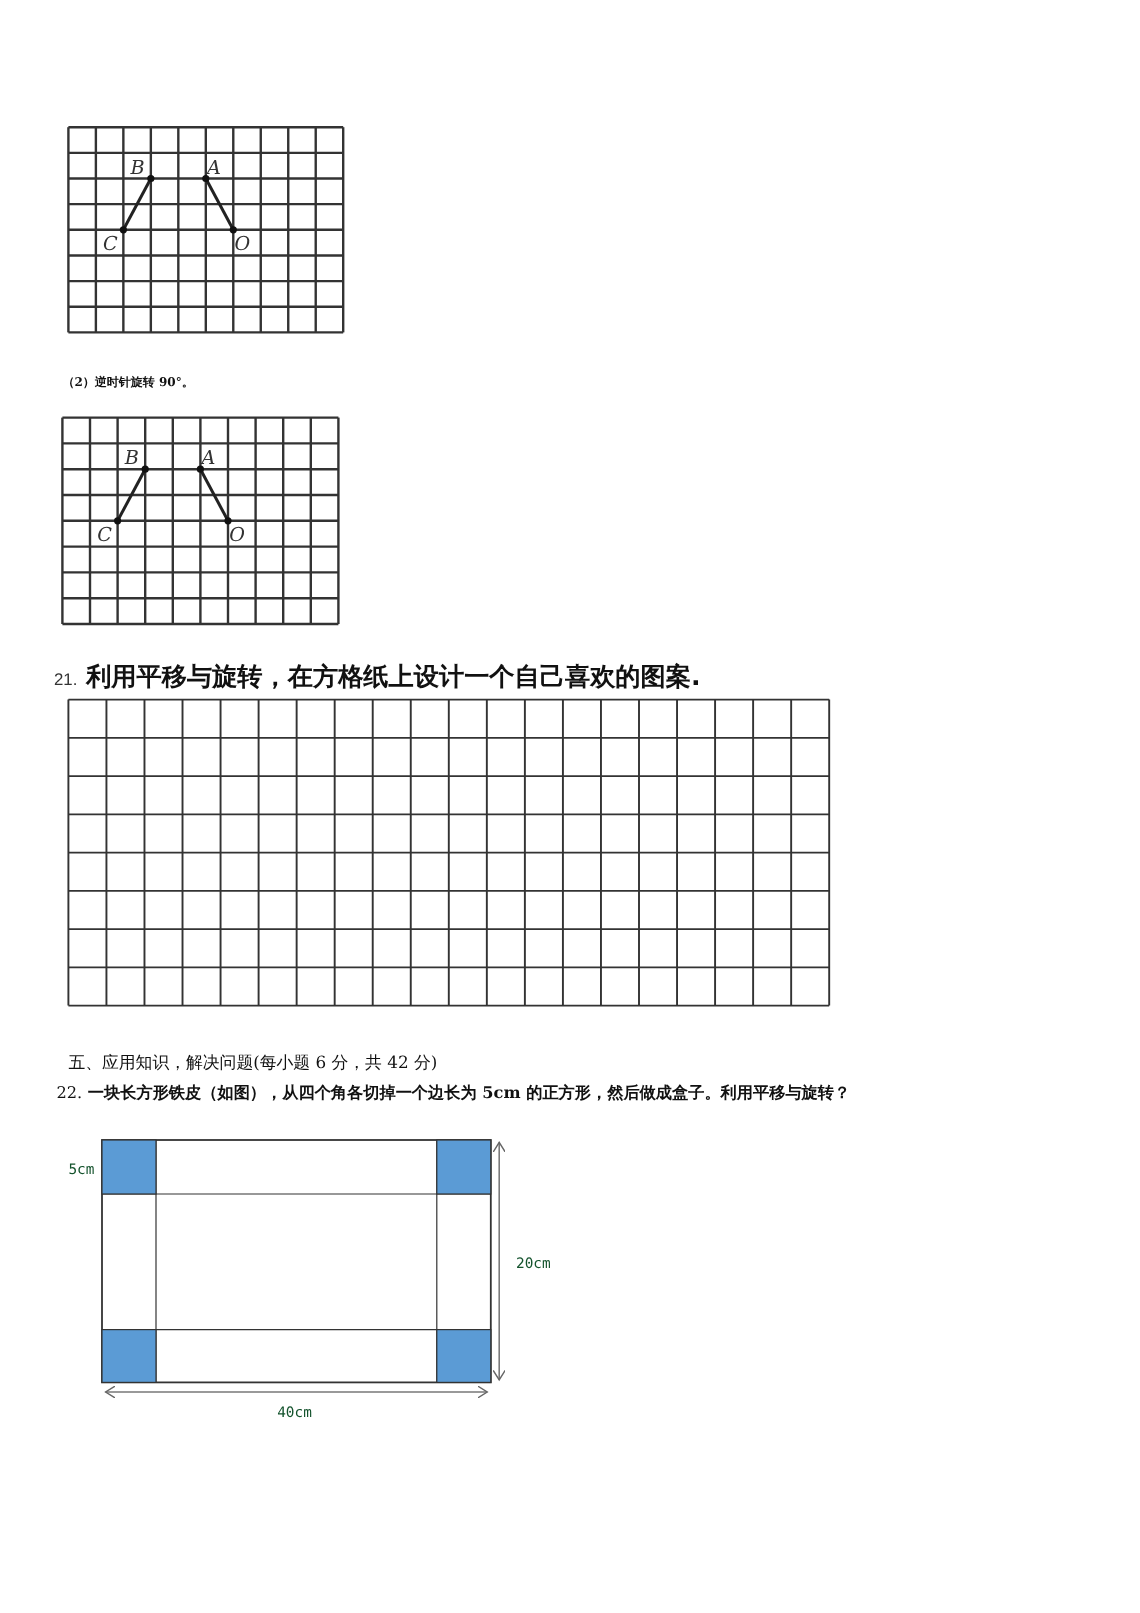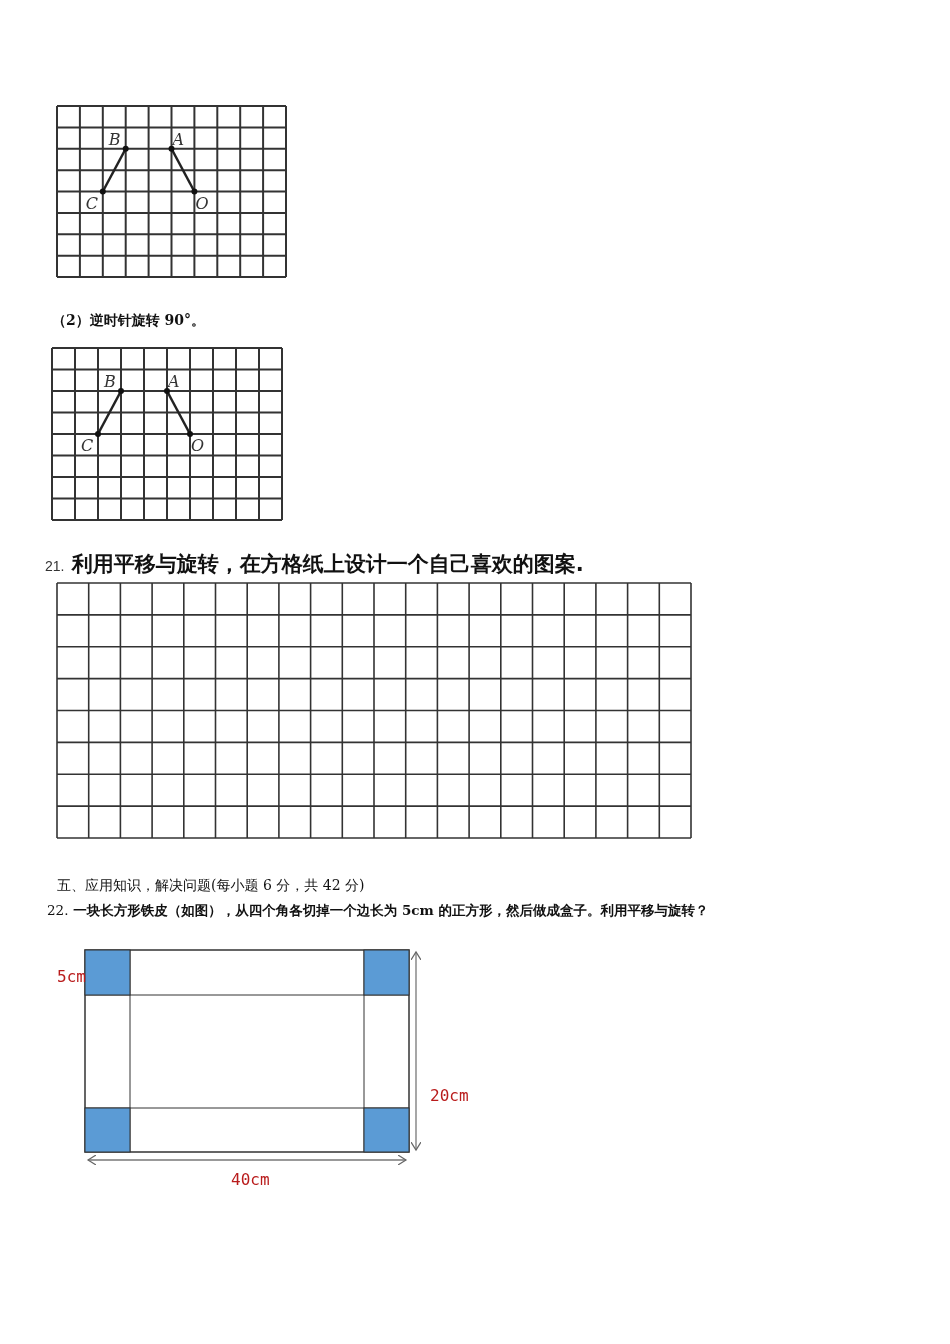--- a/index.html
+++ b/index.html
@@ -1,26 +1,26 @@
 <!DOCTYPE html>
 <html><head>
 <meta charset="utf-8">
 <style>
   html, body { margin: 0; padding: 0; background: #ffffff; }
   body { width: 950px; height: 1344px; position: relative; overflow: hidden;
          font-family: "DejaVu Serif", "Liberation Serif", serif; color: #111; }
   .abs { position: absolute; }
   svg { position: absolute; overflow: visible; }
-  .q-sub { font-family: "DejaVu Serif", serif; font-weight: bold; font-size: 14px; }
+  .q-sub { font-family: "DejaVu Serif", serif; font-weight: bold; font-size: 10px; }
   .q21 { font-size: 21px; font-family: "DejaVu Sans", sans-serif; font-weight: bold; }
   .q21 .num { font-family: Liberation Sans, sans-serif; font-weight: normal; font-size: 14px; color:#333; }
   .sec { font-size: 14px; font-family: "DejaVu Serif", serif; margin-left: 10px; }
   .q22 { font-size: 13.5px; font-family: "DejaVu Serif", serif; font-weight: bold; }
   .q22 .num { font-weight: normal; margin-top: 46px; }
-  .dim { font-family: "DejaVu Sans Mono", monospace; font-size: 16px; color: #b91c1c; }
+  .dim { font-family: "DejaVu Sans Mono", monospace; font-size: 12px; color: #14532d; }
   .ptlabel { font-family: "DejaVu Serif", serif; font-style: italic; font-size: 16px; fill: #333; }
 </style>
 </head>
 <body>
 
 <svg width="230" height="172" style="left:57px; top:106px;" id="fig1">
     <line x1="0" y1="0" x2="0" y2="171" stroke="#333" stroke-width="2"></line>
     <line x1="22.9" y1="0" x2="22.9" y2="171" stroke="#333" stroke-width="2"></line>
     <line x1="45.8" y1="0" x2="45.8" y2="171" stroke="#333" stroke-width="2"></line>
     <line x1="68.69999999999999" y1="0" x2="68.69999999999999" y2="171" stroke="#333" stroke-width="2"></line>
@@ -144,14 +144,14 @@
   <line x1="130" y1="10" x2="130" y2="212" stroke="#333" stroke-width="1"></line>
   <line x1="364" y1="10" x2="364" y2="212" stroke="#333" stroke-width="1"></line>
   <rect class="corner" x="85" y="10" width="45" height="45" stroke="#333" stroke-width="1" fill="#5b9bd5"></rect>
   <rect class="corner" x="364" y="10" width="45" height="45" stroke="#333" stroke-width="1" fill="#5b9bd5"></rect>
   <rect class="corner" x="85" y="168" width="45" height="44" stroke="#333" stroke-width="1" fill="#5b9bd5"></rect>
   <rect class="corner" x="364" y="168" width="45" height="44" stroke="#333" stroke-width="1" fill="#5b9bd5"></rect>
   <line x1="416" y1="12" x2="416" y2="210" stroke="#777" stroke-width="1.3" marker-start="url(#arr)" marker-end="url(#arr)"></line>
   <line x1="88" y1="220" x2="406" y2="220" stroke="#777" stroke-width="1.3" marker-start="url(#arr)" marker-end="url(#arr)"></line>
 </svg>
 <div class="abs dim" style="left:57px; top:967px;">5cm</div>
-<div class="abs dim" style="left:430px; top:1046px;margin-top:40px;">20cm</div>
+<div class="abs dim" style="left:430px; top:1046px;">20cm</div>
 <div class="abs dim" style="left:231px; top:1170px;">40cm</div>
 
 </body></html>

